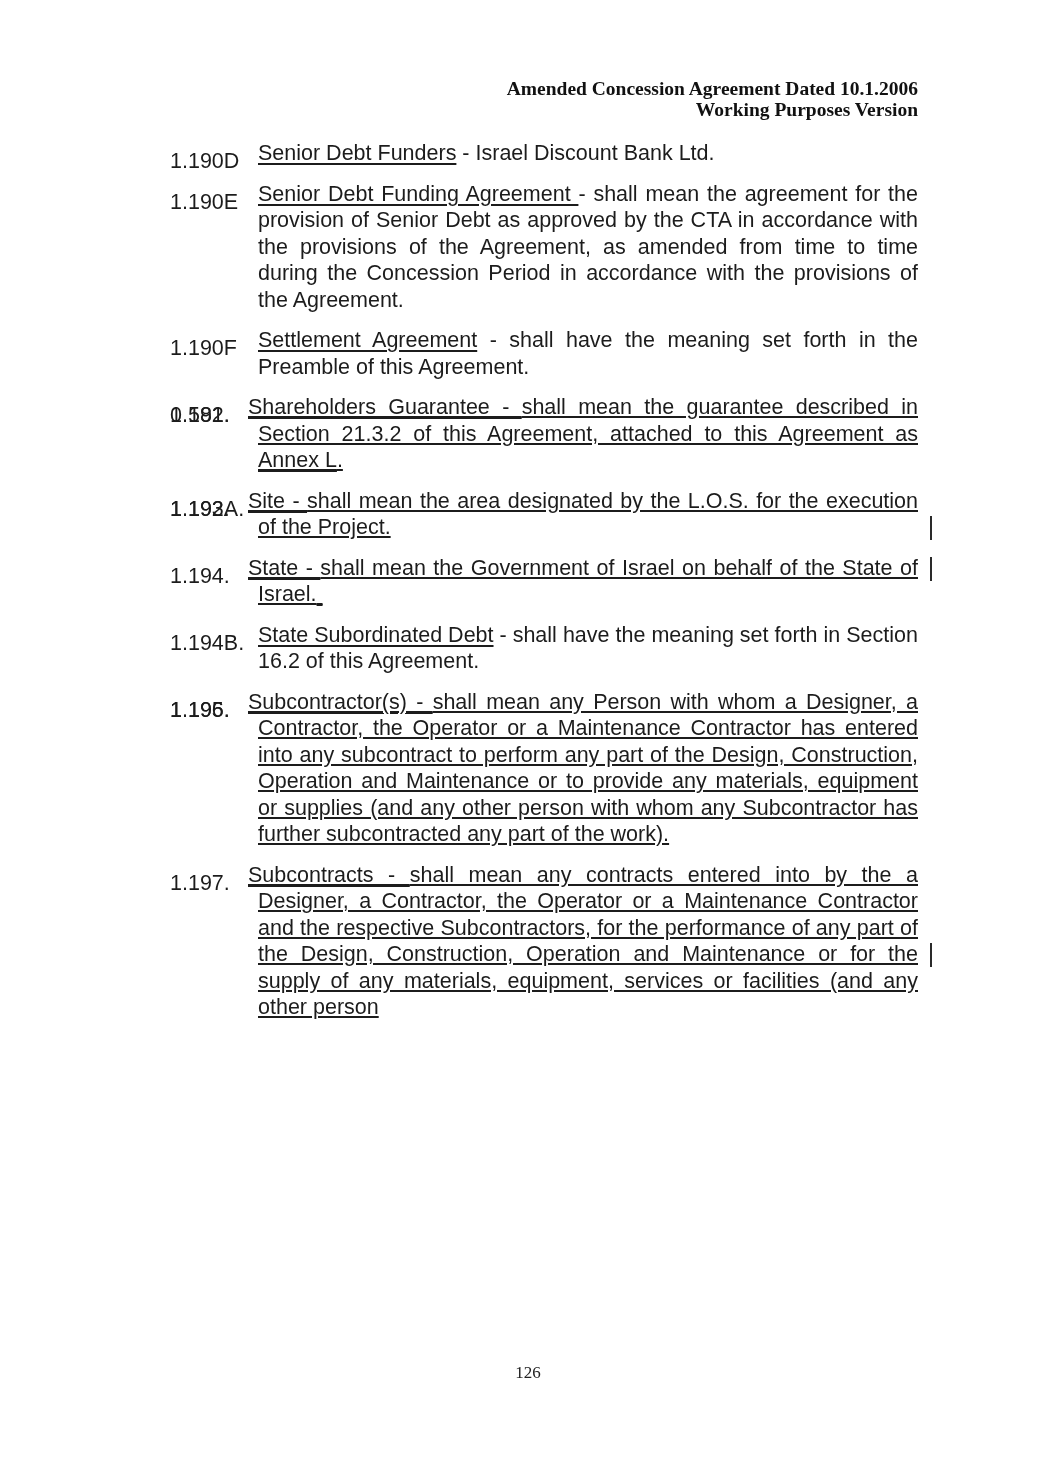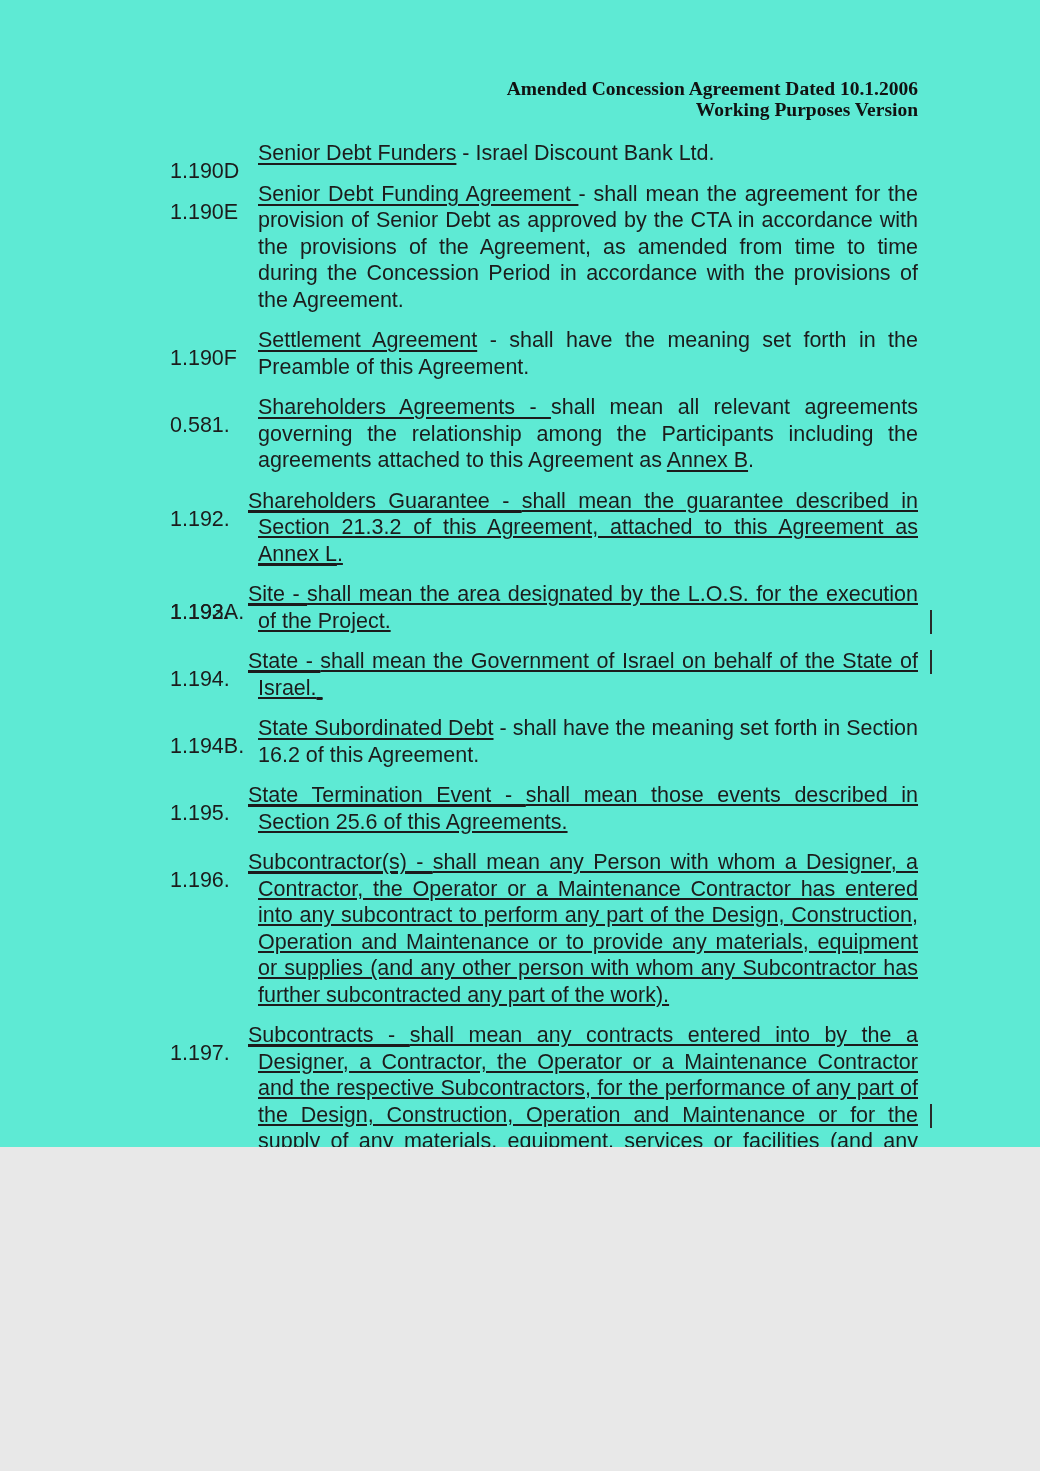--- a/index.html
+++ b/index.html
@@ -1,21 +1,21 @@
 <!DOCTYPE html>
 <html><head>
 <meta charset="utf-8">
 <style>
   html, body { margin: 0; padding: 0; background: #e8e8e8; }
   .page {
     position: relative;
     width: 1040px;
-    height: 1147px;
+    height: 1471px;
     margin: 0 auto;
-    background: #5eead4;
+    background: #ffffff;
     color: #1c1c1c;
     overflow: hidden;
   }
   .header {
     padding-top: 78px;
     margin-right: 122px;
     text-align: right;
     font-family: "Liberation Serif", "DejaVu Serif", serif;
     font-weight: bold;
     font-size: 19.5px;
@@ -31,21 +31,21 @@
     line-height: 26.5px;
   }
   .para {
     position: relative;
     padding-left: 88px;
     margin-bottom: 14px;
   }
   .para-num {
     position: absolute;
     left: 0;
-    top: 18px;
+    top: 8px;
     white-space: nowrap;
   }
   .para-text {
     text-align: justify;
     text-justify: inter-word;
   }
   .para-text.pull { text-indent: -10px; text-decoration: underline; }
   .seg-u {
     text-decoration: underline;
     text-decoration-thickness: 1.5px;
@@ -92,21 +92,20 @@
       <div class="para">
     <span class="para-num">1.190E</span>
     <div class="para-text"><span class="seg-u">Senior Debt Funding Agreement </span><span>- shall mean the agreement for the provision of Senior Debt as approved by the CTA in accordance with the provisions of the Agreement, as amended from time to time during the Concession Period in accordance with the provisions of the Agreement.</span></div>
   </div>
       <div class="para">
     <span class="para-num">1.190F</span>
     <div class="para-text"><span class="seg-u">Settlement Agreement</span><span> - shall have the meaning set forth in the Preamble of this Agreement.</span></div>
   </div>
       <div class="para">
     <span class="para-num">0.581.</span>
-    <div class="para-text"><span class="seg-u">Shareholders Agreements - </span><span>shall mean all relevant agreements governing the relationship among the Participants including the agreements attached to this Agreement as </span><span class="seg-u">Annex B</span><span>.</span></div>
   </div>
       <div class="para">
     <span class="para-num">1.192.</span>
     <div class="para-text pull"><span class="seg-u">Shareholders Guarantee - </span><span>shall mean the guarantee described in Section 21.3.2 of this Agreement, attached to this Agreement as </span><span class="seg-u">Annex L</span><span>.</span></div>
   </div>
       <div class="para">
     <span class="para-num">1.192A.</span>
   <div class="change-bar" style="top: 28.5px;"></div>
       </div>
       <div class="para">
@@ -117,21 +116,20 @@
     <span class="para-num">1.194.</span>
     <div class="para-text pull"><span class="seg-u">State - </span><span>shall mean the Government of Israel on behalf of the State of Israel.</span><span class="seg-u">&nbsp;</span></div>
   <div class="change-bar" style="top: 2px;"></div>
       </div>
       <div class="para">
     <span class="para-num">1.194B.</span>
     <div class="para-text"><span class="seg-u">State Subordinated Debt</span><span> - shall have the meaning set forth in Section 16.2 of this Agreement.</span></div>
   </div>
       <div class="para">
     <span class="para-num">1.195.</span>
-    <div class="para-text pull"><span class="seg-u">State Termination Event - </span><span>shall mean those events described in Section 25.6 of this Agreements.</span></div>
   </div>
       <div class="para">
     <span class="para-num">1.196.</span>
     <div class="para-text pull"><span class="seg-u">Subcontractor(s) - </span><span>shall mean any Person with whom a Designer, a Contractor, the Operator or a Maintenance Contractor has entered into any subcontract to perform any part of the Design, Construction, Operation and Maintenance or to provide any materials, equipment or supplies (and any other person with whom any Subcontractor has further subcontracted any part of the work).</span></div>
   </div>
       <div class="para">
     <span class="para-num">1.197.</span>
     <div class="para-text pull"><span class="seg-u">Subcontracts - </span><span>shall mean any contracts entered into by the a Designer, a Contractor, the Operator or a Maintenance Contractor and the respective Subcontractors, for the performance of any part of the Design, Construction, Operation and Maintenance or for the supply of any materials, equipment, services or facilities (and any other person</span></div>
   <div class="change-bar" style="top: 81.5px;"></div>
       </div>

